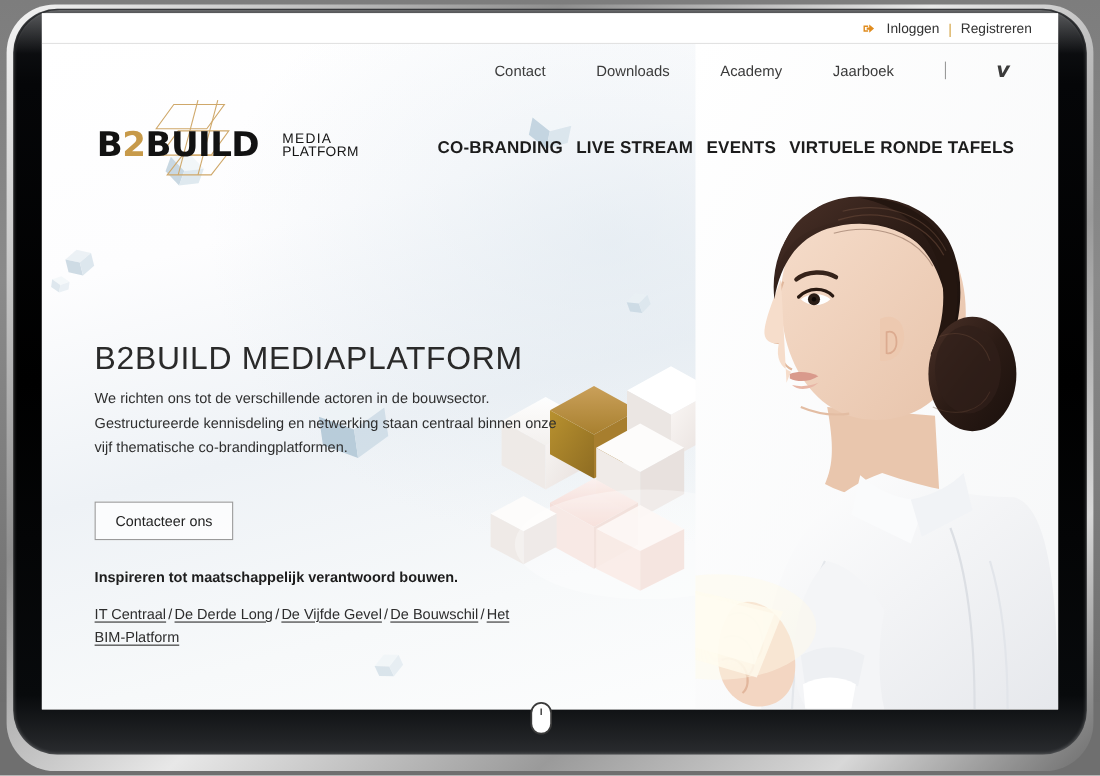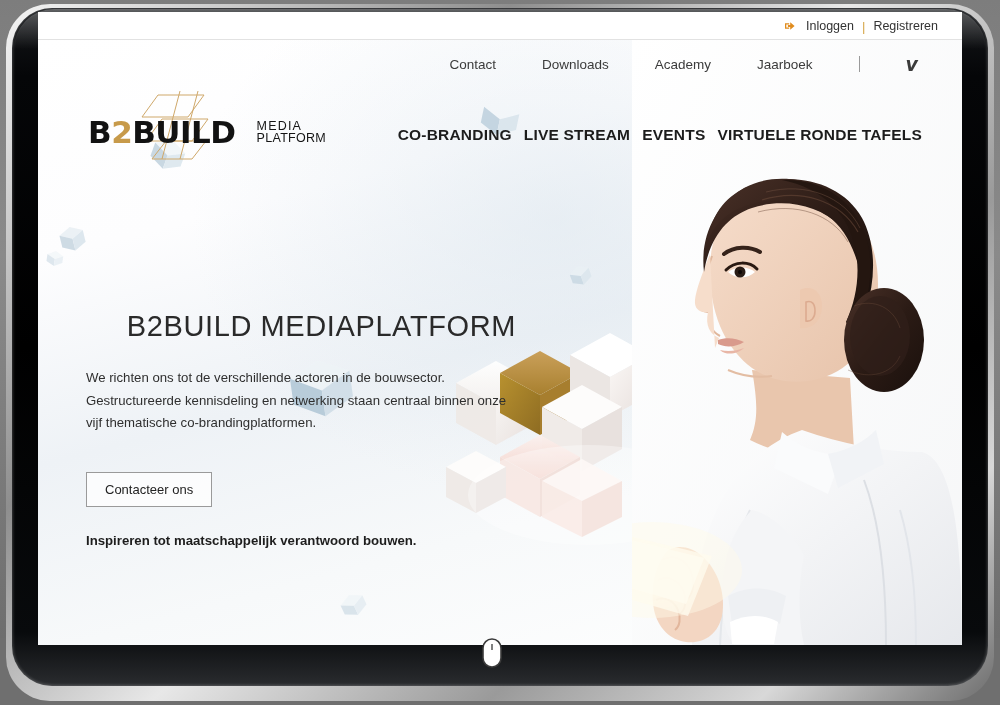--- a/index.html
+++ b/index.html
@@ -203,23 +203,22 @@
     position: absolute;
     left: 48px; top: 270px;
     width: 430px;
     z-index: 5;
   }
   .hero-title {
     font-size: 29px;
     font-weight: 400;
     letter-spacing: .6px;
     color: #2a2a2a;
-    margin-bottom: 24px;
+    margin-bottom: 8px;
     font-family: "Liberation Sans", sans-serif;
-    text-align: right;
   }
   .hero-para {
     font-size: 13.2px;
     line-height: 1.72;
     color: #2f2f2f;
     margin-bottom: 24px;
   }
   .btn-contact {
     display: inline-block;
     padding: 9px 18px;
@@ -565,20 +564,23 @@
           </g>
           <ellipse cx="20" cy="530" rx="90" ry="48" fill="#fffbe8" opacity=".45"></ellipse>
         </svg>
       </div>
 
       <div class="copy">
         <div class="hero-title">B2BUILD MEDIAPLATFORM</div>
         <div class="hero-para">We richten ons tot de verschillende actoren in de bouwsector. Gestructureerde kennisdeling en netwerking staan centraal binnen onze vijf thematische co-brandingplatformen.</div>
         <button class="btn-contact">Contacteer ons</button>
         <div class="tagline">Inspireren tot maatschappelijk verantwoord bouwen.</div>
+        <div class="platforms">
+          <a href="#">IT Centraal</a><span class="slash">/</span><a href="#">De Derde Long</a><span class="slash">/</span><a href="#">De Vijfde Gevel</a><span class="slash">/</span><a href="#">De Bouwschil</a><span class="slash">/</span><a href="#">Het BIM-Platform</a>
+        </div>
       </div>
 
     </div>
   </div>
 </div>
 
 <div class="mouse-cursor">
   <svg width="22" height="32" viewBox="0 0 22 32">
     <rect x="2" y="2" width="18" height="28" rx="9" fill="#ffffff" stroke="#3a3a3a" stroke-width="1.6"></rect>
     <line x1="11" y1="7" x2="11" y2="13" stroke="#4a4a4a" stroke-width="1.4"></line>

